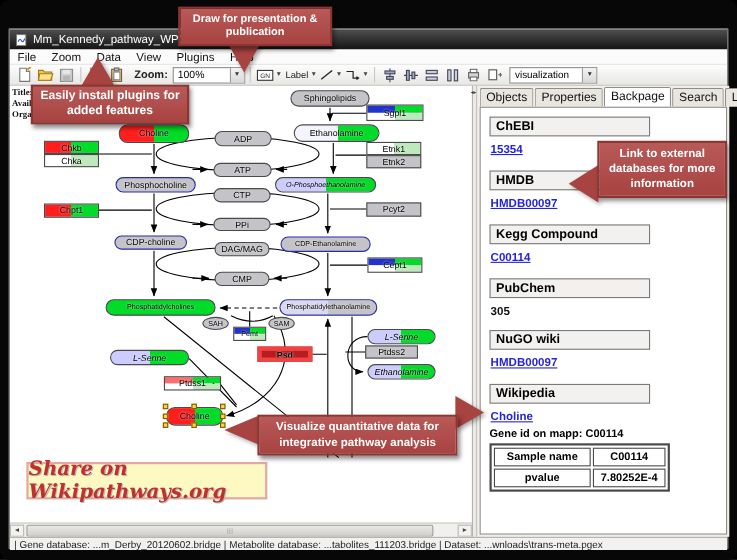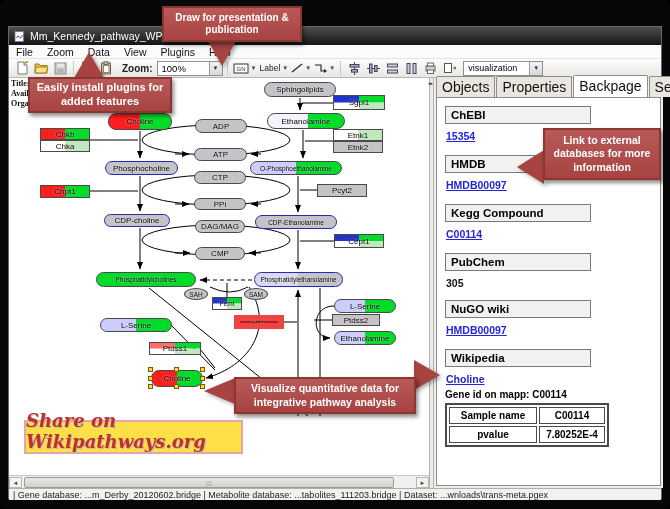--- a/index.html
+++ b/index.html
@@ -32,44 +32,44 @@
   
   .n { position:absolute; display:flex; align-items:center; justify-content:center; font-size:8px; color:#000; white-space:nowrap; overflow:hidden; text-shadow:0 0 2px rgba(255,255,255,.9); }
   .n.small { font-size:6.5px; }
   .pill { border-radius:8px; border:1px solid #4a4a4a; }
   .rect { border:1px solid #4a4a4a; }
   .ellipse { border-radius:50%; border:1px solid #4a4a4a; }
   .f-gray { background:#c4c4c8; }
   .f-grayblue { background:#c4c4c8; border-color:#2a2ab0; }
   .f-pe { background:linear-gradient(to right,#dadaee 50%,#c4c4c8 50%); border-color:#2a2ab0; }
   .f-redgreen { background:linear-gradient(to right,#ff1e1e 50%,#00dc28 50%); }
-  .f-lavgreen { background:linear-gradient(to right,#ccccff 50%,#00dc28 50%); }
+  .f-lavgreen { background:linear-gradient(to right,#ccccff 50%,#00dc28 50%);font-style:italic; }
   .f-whitegreen { background:linear-gradient(to right,#f4f4ff 52%,#00dc28 52%); }
   .f-green { background:#00dc28; }
   .f-palegreen { background:linear-gradient(to right,#ffffff 50%,#bfe8bf 50%); }
   .f-quadblue { background:linear-gradient(to right,#2233cc 50%,#00dc28 50%) top/100% 50% no-repeat,
                 linear-gradient(to right,#ffffff 50%,#bfe8bf 50%) bottom/100% 50% no-repeat; }
   .f-quadred  { background:linear-gradient(to right,#ff6a6a 50%,#00dc28 50%) top/100% 50% no-repeat,
                 linear-gradient(to right,#ffffff 50%,#bfe8bf 50%) bottom/100% 50% no-repeat; }
-  .f-graythick { background:#b91c1c; border:6px solid #ef4444; font-weight:normal; }
+  .f-graythick { background:#b91c1c; border:4px solid #ef4444; font-weight:bold; }
   .hd { position:absolute; width:5px; height:5px; background:#ffd24a; border:1px solid #7a5c00; z-index:6; }
 
-  .share-box { position:absolute; left:15px; top:342px; width:219px; height:34px; background:#fde047; border:2px solid #e6a6a6; display:flex; align-items:flex-end; justify-content:center; z-index:8; }
+  .share-box { position:absolute; left:15px; top:342px; width:219px; height:34px; background:#fef9c3; border:2px solid #e6a6a6; display:flex; align-items:center; justify-content:center; z-index:8; }
   .share-box span { font-family:"DejaVu Serif", serif; font-style:italic; font-weight:bold; font-size:18px; color:#c22f2f; text-shadow:1px 1px 0 #b9b9b9; }
 
   
   .hscroll { position:absolute; left:0; top:397px; width:420px; height:13px; background:#f1f0ee; border-top:1px solid #c9c8c5; }
   .harrow { position:absolute; top:1px; width:13px; height:11px; background:#f3f2f0; border:1px solid #b9b8b5; font-size:6px; color:#444; display:flex; align-items:center; justify-content:center; }
   .hthumb { position:absolute; left:15px; top:1px; width:370px; height:11px; background:linear-gradient(#e9e8e6,#d2d0cc); border:1px solid #9c9a96; border-radius:2px; }
   .hthumb:before { content:"⁞⁞⁞"; display:block; text-align:center; font-size:7px; color:#8a8884; line-height:11px; }
 
   
   .sidepanel { position:absolute; left:425px; top:0; width:229px; height:410px; background:#f1efe9; }
   .tabs { position:absolute; left:2px; top:2px; height:17px; display:flex; align-items:flex-end; gap:1px; width:100%; }
-  .tab { border:1px solid #8f8d89; border-bottom:none; background:#e9e6df; padding:2px 5px 2px; font-size:14px; color:#111; border-radius:2px 2px 0 0;margin-top:25px; }
+  .tab { border:1px solid #8f8d89; border-bottom:none; background:#e9e6df; padding:2px 5px 2px; font-size:11px; color:#111; border-radius:2px 2px 0 0;margin-top:25px; }
   .tab.active { background:#fff; padding-bottom:3px; font-weight:normal; }
   .panel-content { position:absolute; left:2px; top:19px; width:225px; height:389px; background:#fff; border:1px solid #8f8d89; padding:4px 8px; overflow:hidden; }
   .bp-header { width:146px; background:#f2f1ef; border:1px solid #7a7a7a; font-weight:bold; font-size:11.5px; padding:2px 5px; color:#000; margin-top:11px; }
   .bp-header:first-child { margin-top:4px; }
   .bp-link { display:inline-block; margin:6px 0 0 1px; font-size:10.5px; font-weight:bold; color:#2424d8; text-decoration:underline; }
   .bp-value { margin:6px 0 0 1px; font-size:10.5px; font-weight:bold; color:#111; }
   .expr-title { font-size:11.5px; font-weight:bold; margin-top:13px; color:#000; }
   .gene-line { font-size:10px; font-weight:bold; margin-top:2px; color:#000; }
   table.expr { border-collapse:separate; border-spacing:2px; border:2px solid #4a4a4a; margin-top:3px; background:#fff; }
   table.expr td { border:1px solid #4a4a4a; font-size:10px; font-weight:bold; text-align:center; padding:2px 6px; color:#000; }
@@ -276,21 +276,21 @@
             <div class="n pill f-whitegreen" style="left: 258px; top: 35px; width: 78px; height: 16px;">Ethanolamine</div>
             <div class="n pill f-gray" style="left: 186px; top: 41px; width: 52px; height: 14px;">ADP</div>
             <div class="n rect f-redgreen" style="left: 31px; top: 50px; width: 50px; height: 12px;">Chkb</div>
             <div class="n rect f-palegreen" style="left: 324px; top: 51px; width: 50px; height: 12px;">Etnk1</div>
             <div class="n rect f-palegreen" style="left: 31px; top: 62px; width: 50px; height: 12px;">Chka</div>
             <div class="n rect f-gray" style="left: 324px; top: 63px; width: 50px; height: 12px;">Etnk2</div>
             <div class="n pill f-gray" style="left: 185px; top: 70px; width: 53px; height: 13px;">ATP</div>
             <div class="n pill f-grayblue" style="left: 96px; top: 83px; width: 73px; height: 14px;">Phosphocholine</div>
             <div class="n pill f-lavgreen small" style="left: 241px; top: 83px; width: 92px; height: 14px;">O-Phosphoethanolamine</div>
             <div class="n pill f-gray" style="left: 185px; top: 93px; width: 52px; height: 13px;">CTP</div>
-            <div class="n rect f-gray" style="left: 308px; top: 106px; width: 50px; height: 13px;">Pcyt2</div>
+            <div class="n rect f-gray" style="left: 324px; top: 106px; width: 50px; height: 13px;">Pcyt2</div>
             <div class="n rect f-redgreen" style="left: 31px; top: 107px; width: 50px; height: 13px;">Chpt1</div>
             <div class="n pill f-gray" style="left: 185px; top: 120px; width: 52px; height: 12px;">PPi</div>
             <div class="n pill f-grayblue" style="left: 95px; top: 136px; width: 66px; height: 13px;">CDP-choline</div>
             <div class="n pill f-grayblue small" style="left: 246px; top: 137px; width: 82px; height: 14px;">CDP-Ethanolamine</div>
             <div class="n pill f-gray" style="left: 186px; top: 142px; width: 50px; height: 13px;">DAG/MAG</div>
             <div class="n rect f-quadblue" style="left: 325px; top: 156px; width: 50px; height: 14px;">Cept1</div>
             <div class="n pill f-gray" style="left: 186px; top: 169px; width: 50px; height: 13px;">CMP</div>
             <div class="n pill f-green small" style="left: 87px; top: 194px; width: 100px; height: 15px;">Phosphatidylcholines</div>
             <div class="n pill f-pe small" style="left: 245px; top: 194px; width: 89px; height: 15px;">Phosphatidylethanolamine</div>
             <div class="n ellipse f-gray small" style="left: 175px; top: 210px; width: 24px; height: 12px;">SAH</div>

